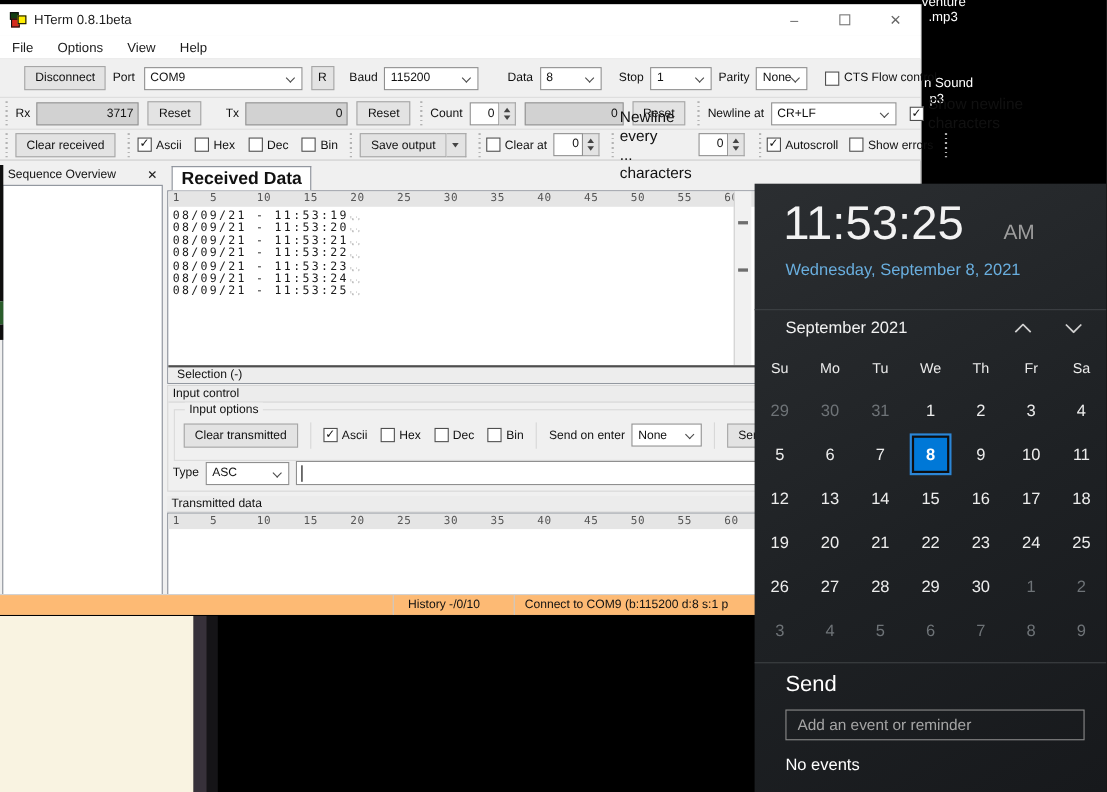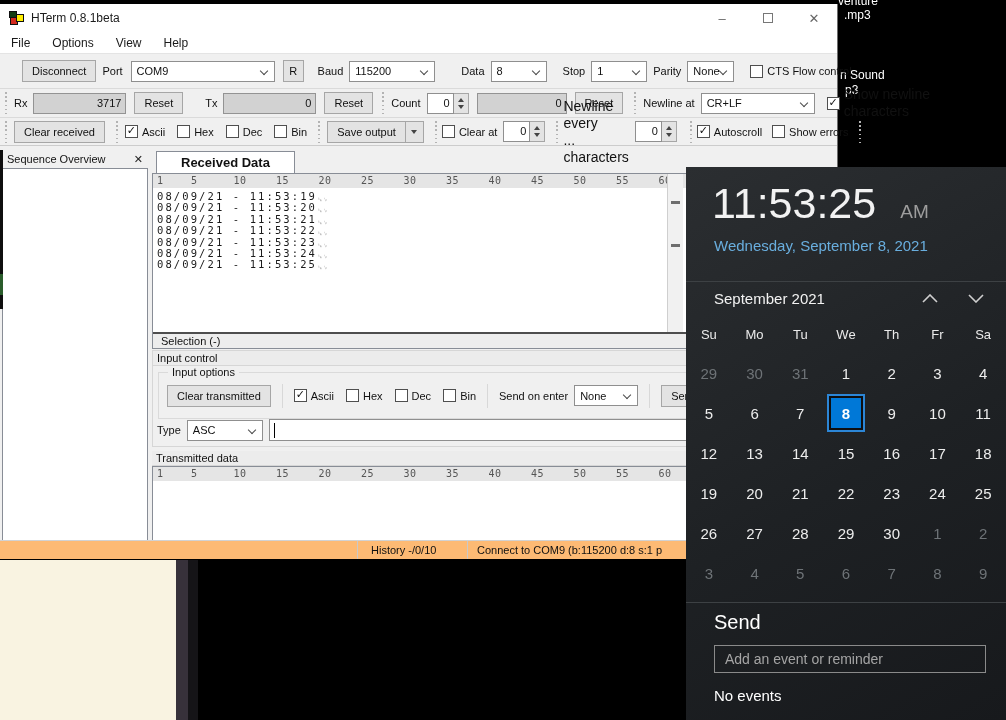--- a/index.html
+++ b/index.html
@@ -48,21 +48,21 @@
   .drop-btn { width:18px; height:22px; background:#e3e3e3; border:1px solid #a6a6a6; border-left:none; display:inline-flex; align-items:center; justify-content:center; flex:none; }
 
   
   #main { position:absolute; left:0; top:146px; width:838px; height:394px; }
   #seqpanel { position:absolute; left:0; top:0; width:150px; height:100%; }
   .seq-header { height:18px; display:flex; align-items:center; padding:0 7px; font-size:11px; }
   .seq-close { margin-left:auto; font-size:11px; color:#222; }
   .seq-body { position:absolute; left:2px; right:2px; top:18px; bottom:1px; background:#fff; border:1px solid #888d96; }
 
   #content { position:absolute; left:152px; top:0; width:678px; height:100%; }
-  .tab { position:absolute; left:4px; top:1px; height:22px; background:#fff; border:1px solid #888d96; border-bottom:none; display:flex; align-items:center; padding:0 24px; font-weight:bold; font-size:13px; z-index:2; }
+  .tab { position:absolute; left:4px; top:1px; height:22px; background:#fff; border:1px solid #888d96; border-bottom:none; display:flex; align-items:center; padding:0 8px; font-weight:bold; font-size:16px; z-index:2; }
   #rxpanel { position:absolute; left:0; right:0; top:23px; height:176px; background:#fff; border:1px solid #888d96; }
   .ruler { position:relative; height:14px; background:#e5e5e5; font-family:"DejaVu Sans Mono",monospace; font-size:10px; color:#555; letter-spacing:0.5px; }
   .ruler span { position:absolute; top:1px; }
   .rxdata { padding:2px 0 0 4px; font-family:"DejaVu Sans Mono",monospace; font-size:10.5px; letter-spacing:2.1px; color:#1a1a1a; }
   .rxline { height:11.4px; white-space:nowrap; }
   .crlf { font-size:7px; letter-spacing:0; color:#707070; vertical-align:-2px; }
   .selbar { position:absolute; left:0; right:0; bottom:0; height:16px; background:#ededed; border-top:2px solid #4e4e4e; display:flex; align-items:center; padding-left:8px; font-size:11px; }
   .rxscroll { position:absolute; left:514px; top:0; bottom:16px; width:16px; background:#f1f1f1; border-left:1px solid #cfcfcf; }
   .rxscroll .mark1,.rxscroll .mark2 { position:absolute; left:3px; width:9px; height:3px; background:#6e6e6e; }
   .rxscroll .mark1 { top:27px; } .rxscroll .mark2 { top:70px; }
@@ -82,21 +82,21 @@
 
   .statusbar { position:absolute; left:0; top:536px; width:100%; height:19px; background:#fdba74; border-top:1px solid #d2d2d2; display:flex; align-items:center; font-size:11px; }
   .sb1 { width:358px; height:100%; border-right:1px solid #c9c9c9; }
   .sb2 { width:110px; height:100%; border-right:1px solid #c9c9c9; display:flex; align-items:center; padding-left:13px; white-space:nowrap; }
   .sb3 { flex:1; height:100%; display:flex; align-items:center; padding-left:9px; white-space:nowrap; overflow:hidden; }
 
   
   #calendar { position:absolute; left:686px; top:167px; width:320px; height:553px; background:linear-gradient(150deg,#2b2e31 0%,#1e2124 55%,#17191c 100%); color:#fff; z-index:5; }
   .clockrow { position:absolute; left:26px; top:12px; display:flex; align-items:baseline;gap:12px; }
   .time { font-size:43px; font-weight:300; color:#f2f2f2; }
-  .ampm { font-size:19px; color:#9d9d9d; margin-left:12px; }
+  .ampm { font-size:19px; color:#9d9d9d; margin-left:24px; }
   .caldate { position:absolute; left:28px; top:70px; font-size:15px; color:#69aede; }
   .cal-div { position:absolute; left:0; right:0; height:1px; background:#3d4144; }
   #div1 { top:114px; } #div2 { top:435px; }
   .monthrow { position:absolute; left:28px; right:22px; top:123px; display:flex; align-items:center; }
   .month-label { font-size:15px; color:#f2f2f2; }
   .chev { margin-left:auto; display:flex; align-items:center; }
   .chev + .chev { margin-left:30px; }
   .dowrow { position:absolute; left:0; right:0; top:160px; display:grid; grid-template-columns:repeat(7,1fr); justify-items:center; font-size:13px; color:#ebebeb; }
   .calgrid { position:absolute; left:0; right:0; top:186px; display:grid; grid-template-columns:repeat(7,1fr); grid-auto-rows:40px; align-items:center; justify-items:center; font-size:15px; color:#ededed; }
   .day-cell { width:34px; height:34px; display:flex; align-items:center; justify-content:center; }

